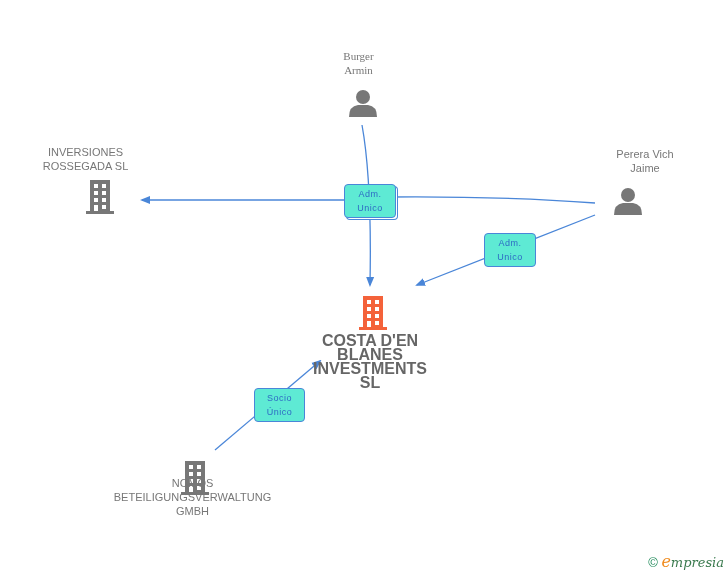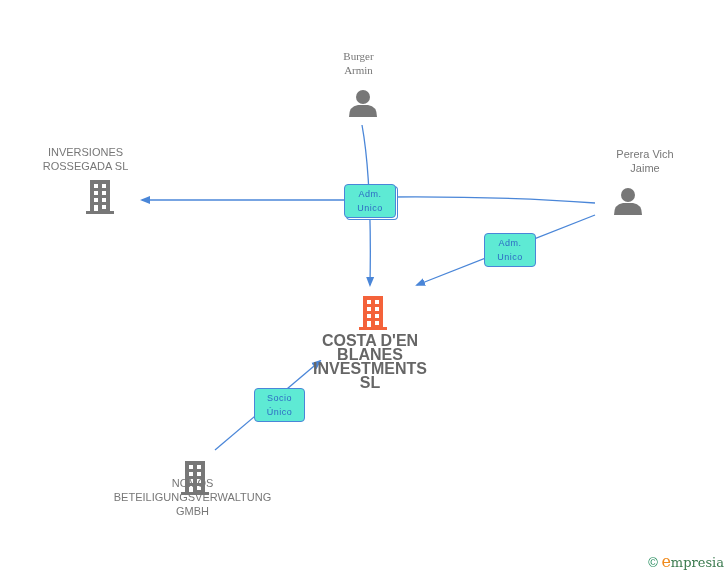--- a/index.html
+++ b/index.html
@@ -4,21 +4,21 @@
 <style>
   html, body { margin:0; padding:0; background:#ffffff; }
   body { width:728px; height:575px; position:relative; overflow:hidden; font-family:"Liberation Sans", sans-serif; }
   #edges { position:absolute; left:0; top:0; width:728px; height:575px; }
   .node-label { position:absolute; text-align:center; font-size:11px; color:#777777; line-height:14px; white-space:pre-line; }
   .node-label.main { color:#666666; font-weight:bold; font-size:16px; }
   .icon { position:absolute; }
   .rel-box { position:absolute; background:#5eead4; border:1px solid #4a86d8; border-radius:4px; color:#2e6bc4; font-size:9px; line-height:14px; text-align:center; padding:2px 4px; letter-spacing:0.5px; }
   .rel-box.stacked { box-shadow:2px 2px 0 -1px #ffffff, 2px 2px 0 0 #4a86d8; }
   .footer { position:absolute; right:4px; bottom:4px; font-size:13px; color:#1f8a5a; }
-  .footer .brand { font-family:"DejaVu Serif", serif; color:#3a7a4e; }
+  .footer .brand { font-family:"DejaVu Serif", serif; font-style:italic; color:#3a7a4e; }
   .footer .e { color:#f08a1c; font-size:16px; }
 </style>
 </head>
 <body>
 
 <svg id="edges" viewBox="0 0 728 575">
   <defs>
     <marker id="arrow" markerWidth="10" markerHeight="10" refX="8" refY="5" orient="auto" markerUnits="userSpaceOnUse">
       <path d="M0,1 L10,5 L0,9 Z" fill="#4a86d8"></path>
     </marker>

